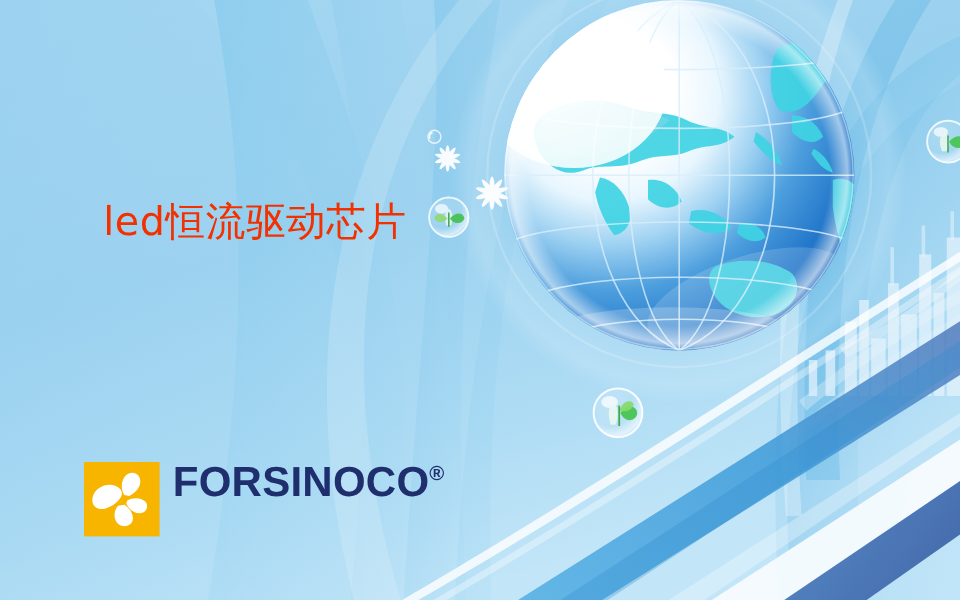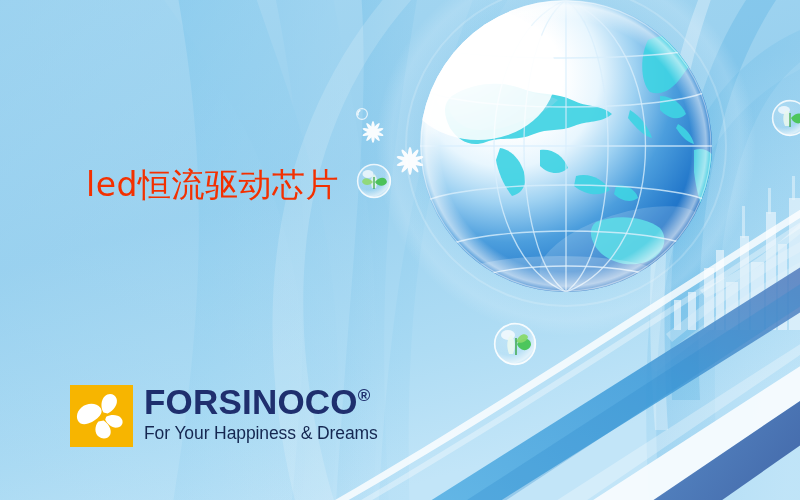--- a/index.html
+++ b/index.html
@@ -62,21 +62,22 @@
     width: 63px;
     height: 62px;
     background: #F7B500;
     flex: 0 0 auto;
   }
   #logo-mark svg { display: block; }
   #logo-wordmark {
     margin-left: 11px;
     margin-top: -1px;
     display: flex;
-    flex-direction: column;
+    flex-direction: row;
+    text-align: center;
   }
   #brand-name {
     color: #1F2F6E;
     font-size: 35px;
     font-weight: bold;
     letter-spacing: 0.2px;
     line-height: 1;
     white-space: nowrap;
     font-family: "Liberation Sans", sans-serif;
   }
@@ -400,17 +401,16 @@
                      C 5.4,35.6 5.8,27.4 11.4,22.6
                      C 17.4,17.4 26.6,17.8 30.4,22.8
                      C 32.6,25.8 31.6,28.8 28.8,31.8 Z"></path>
           </g>
         </svg>
       </div>
       <div id="logo-wordmark">
         <div id="brand-name">
           <span>FORSINOCO</span><span class="reg">®</span>
         </div>
-        <div id="brand-tagline">For Your Happiness &amp; Dreams</div>
       </div>
     </div>
 
 </div>
 
 </body></html>

